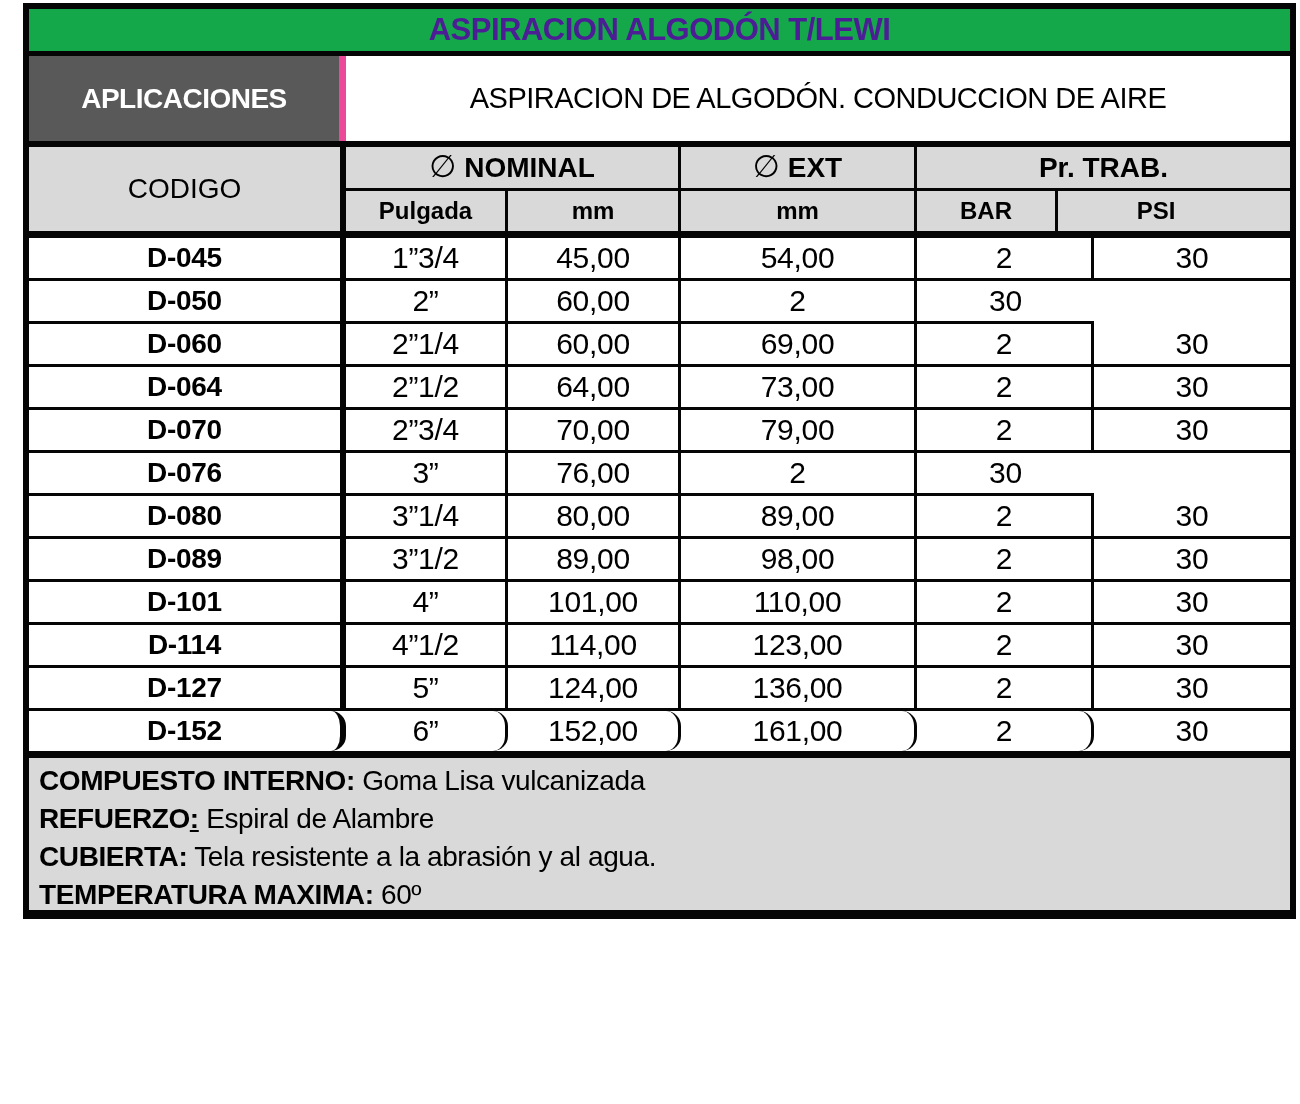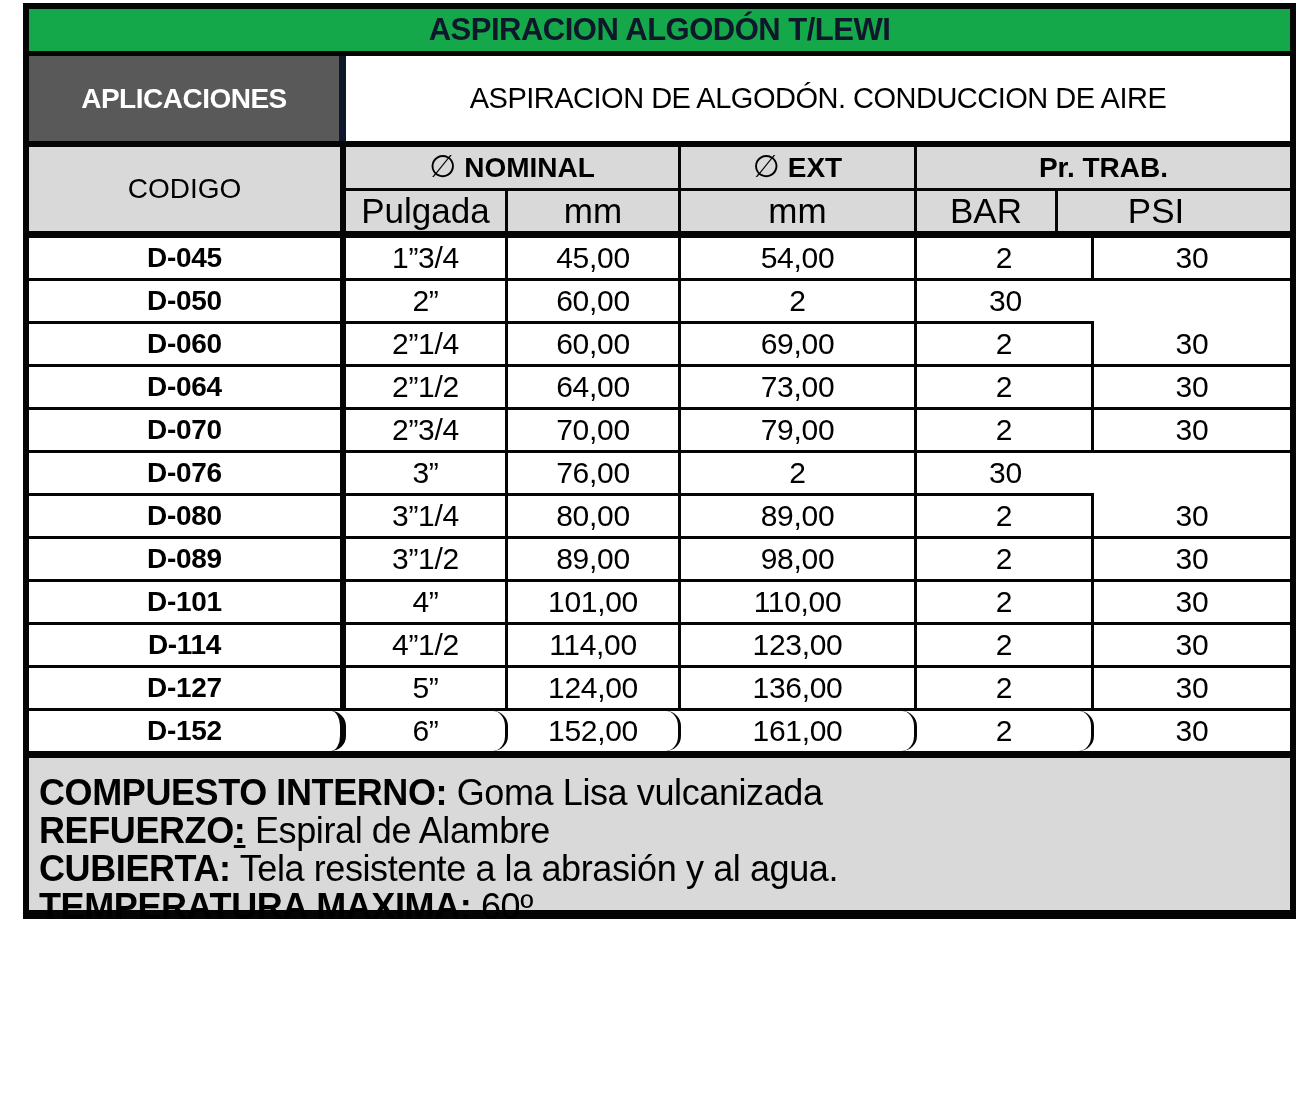--- a/index.html
+++ b/index.html
@@ -11,26 +11,26 @@
   }
   .sheet{
     position:absolute;left:23px;top:3px;width:1273px;
     border:6px solid #050505;border-bottom-width:9px;
     box-sizing:border-box;background:#fff;
   }
   
   .title-bar{
     height:42px;background:#14a84b;border-bottom:5px solid #050505;
     display:flex;align-items:center;justify-content:center;
-    color:#0f172a;font-weight:bold;font-size:31px;letter-spacing:-0.5px;
+    color:#4c1d95;font-weight:bold;font-size:31px;letter-spacing:-0.5px;
   }
   
   .app-row{display:flex;height:85px;border-bottom:6px solid #050505;}
   .app-label{
-    width:317px;box-sizing:border-box;border-right:7px solid #0f172a;
+    width:317px;box-sizing:border-box;border-right:7px solid #ec4899;
     background:#595959;color:#fff;font-weight:bold;font-size:28px;
     display:flex;align-items:center;justify-content:center;letter-spacing:-0.5px;
   }
   .app-value{
     flex:1;background:#fff;font-size:29px;
     display:flex;align-items:center;justify-content:center;letter-spacing:-0.5px;
   }
   
   .thead{display:flex;border-bottom:7px solid #050505;background:#d9d9d9;}
   .th-codigo{
@@ -40,21 +40,21 @@
   }
   .thg{display:flex;flex-direction:column;}
   .thg-top{
     height:44px;box-sizing:border-box;border-bottom:3px solid #050505;
     display:flex;align-items:center;justify-content:center;
     font-weight:bold;font-size:28px;gap:8px;
   }
   .thg-bottom{display:flex;height:40px;}
   .th-sub{
     box-sizing:border-box;display:flex;align-items:center;justify-content:center;
-    font-size:35px;font-weight:normal;
+    font-size:24px;font-weight:bold;
   }
   .br3{border-right:3px solid #050505;}
   .diam{font-weight:normal;font-size:31px;position:relative;top:-1px;}
   .w-gb{width:335px;} .w-gc{width:236px;} .w-gd{width:373px;}
   .w-pulgada{width:162px;} .w-mm1{width:173px;} .w-mm2{width:236px;}
   .w-bar{width:141px;} .w-psi{width:196px;}
   
   .tbody{border-bottom:7px solid #050505;}
   .row{display:grid;grid-template-columns:317px 162px 173px 236px 177px 196px;height:43px;}
   .row:last-child{height:40px;}
@@ -63,21 +63,21 @@
     border-right:3px solid #050505;border-bottom:3px solid #050505;
     display:flex;align-items:center;justify-content:center;
     font-size:30px;letter-spacing:-0.3px;
   }
   .cell.c1{border-right-width:6px;font-weight:bold;font-size:28px;}
   .cell.c6{border-right:none;}
   .row:last-child .cell{border-bottom:none;border-radius:15px;}
   
   .tfoot{
     background:#d9d9d9;height:152px;box-sizing:border-box;
-    padding:16px 10px 0 10px;font-size:36px;letter-spacing:-0.4px;
+    padding:4px 10px 0 10px;font-size:28px;letter-spacing:-0.4px;
   }
   .f-line{line-height:38px;white-space:pre;}
   .f-label{font-weight:bold;}
   .f-colon{font-weight:bold;text-decoration:underline;}
 </style>
 </head>
 <body>
 
 <div class="sheet">
 

